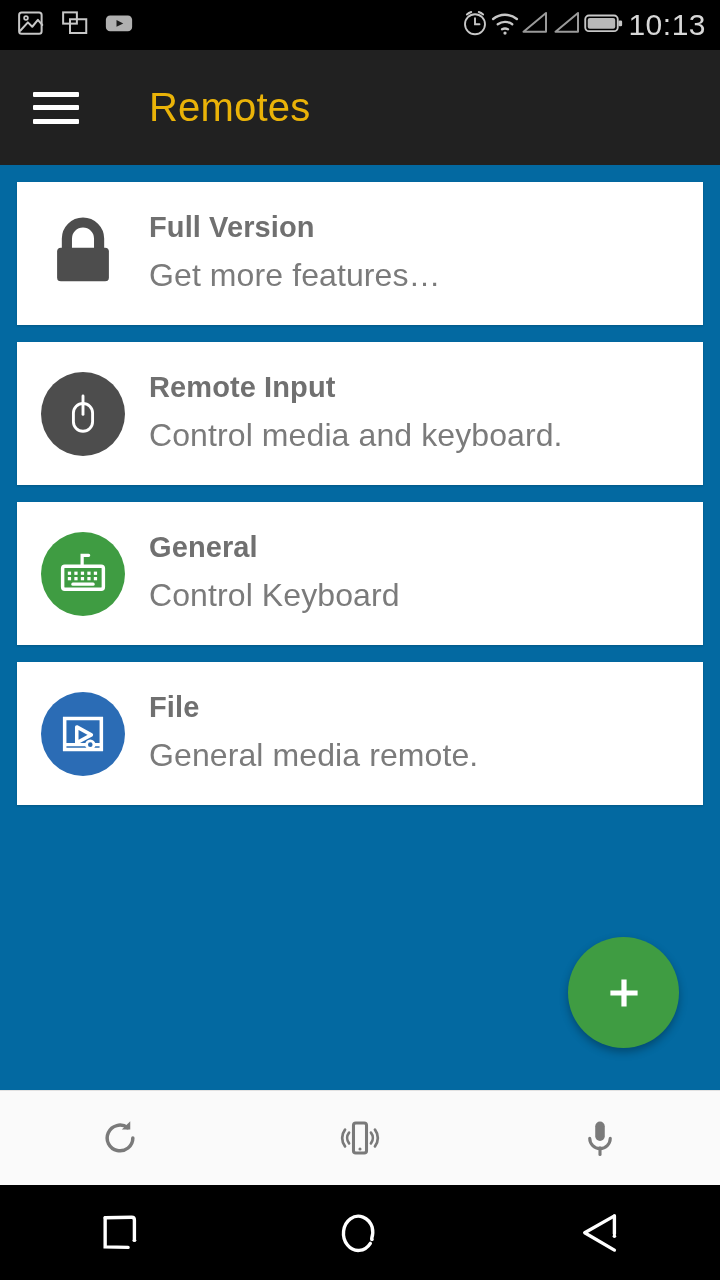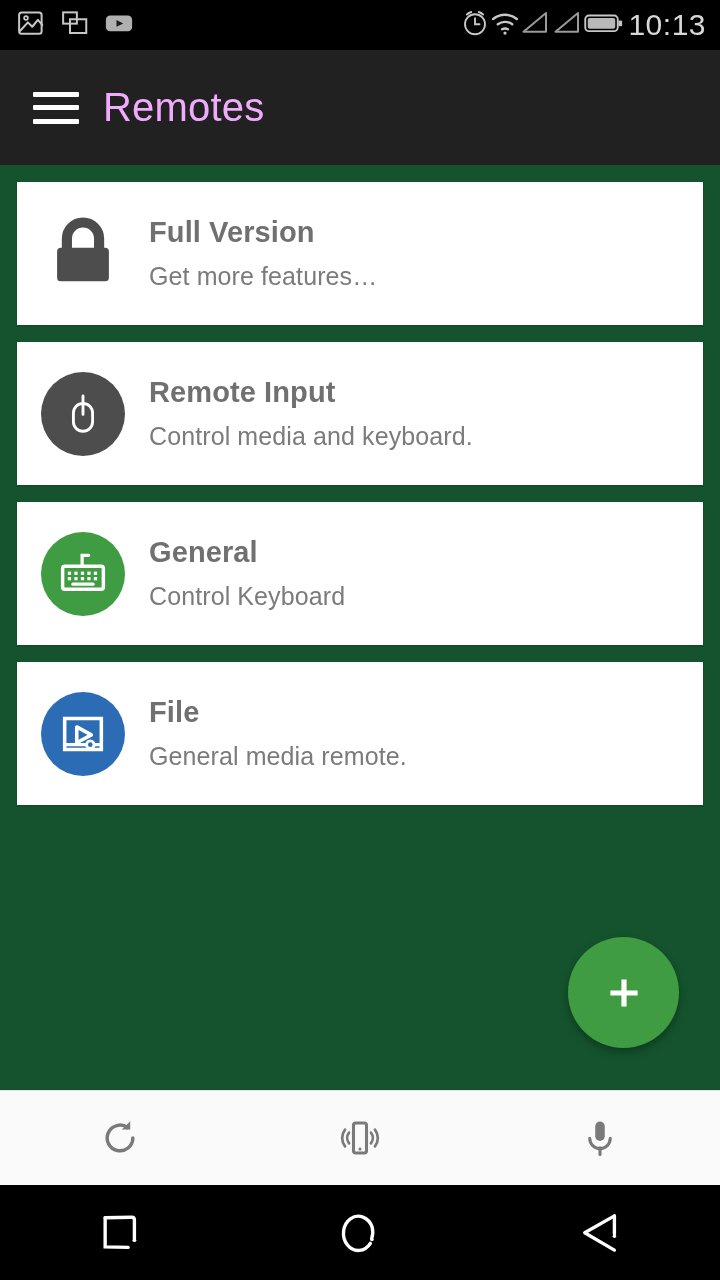--- a/index.html
+++ b/index.html
@@ -21,41 +21,41 @@
   .sb-clock{ color:#d8d8d8; font-size:30px; letter-spacing:.5px; margin-left:4px; }
 
   
   .toolbar{
     position:absolute; left:0; top:50px; width:720px; height:115px;
     background:#212121; display:flex; align-items:center;
   }
   .hamburger{ width:46px; height:32px; margin-left:33px; display:flex;
     flex-direction:column; justify-content:space-between; cursor:pointer; }
   .hamburger span{ display:block; height:5px; background:#fff; border-radius:1px; }
-  .toolbar-title{ color:#f0abfc; font-size:40px; margin-left:24px; font-weight:400; letter-spacing:.2px; }
+  .toolbar-title{ color:#eab308; font-size:40px; margin-left:70px; font-weight:400; letter-spacing:.2px; }
 
   
   .list{
     position:absolute; left:0; top:165px; width:720px; height:925px;
-    overflow:hidden; background:#14532d; padding-top:17px;
+    overflow:hidden; background:#0369a1; padding-top:17px;
   }
   .card{
     position:relative; margin:0 17px 17px 17px; background:#fff;
     height:143px; display:flex; align-items:center;
     box-shadow:0 1px 2px rgba(0,0,0,.18);
   }
   .card-icon{
     width:100px; min-width:100px; display:flex; align-items:center; justify-content:center;
     margin-left:16px;
   }
   .badge{ width:84px; height:84px; border-radius:50%; display:flex;
     align-items:center; justify-content:center; }
   .card-text{ margin-left:16px; display:flex; flex-direction:column; justify-content:center; }
   .card-title{ font-size:29px; font-weight:bold; color:#707070; line-height:1.22; letter-spacing:.1px; }
-  .card-sub{ font-size:25px; color:#7b7b7b; line-height:1.3; margin-top:10px; letter-spacing:.1px; }
+  .card-sub{ font-size:32px; color:#7b7b7b; line-height:1.3; margin-top:10px; letter-spacing:.1px; }
 
   
   .fab{
     position:absolute; left:568px; top:937px; width:111px; height:111px;
     border-radius:50%; display:flex; align-items:center; justify-content:center;
     box-shadow:0 4px 9px rgba(0,0,0,.30); cursor:pointer; z-index:20;
   }
 
   
   .bottombar{

